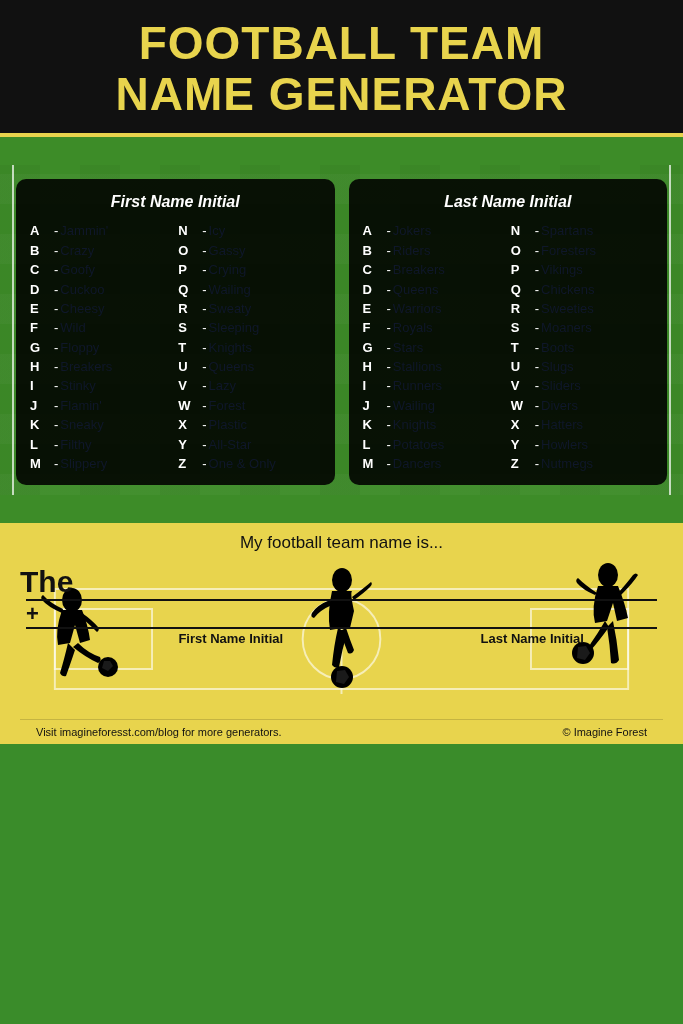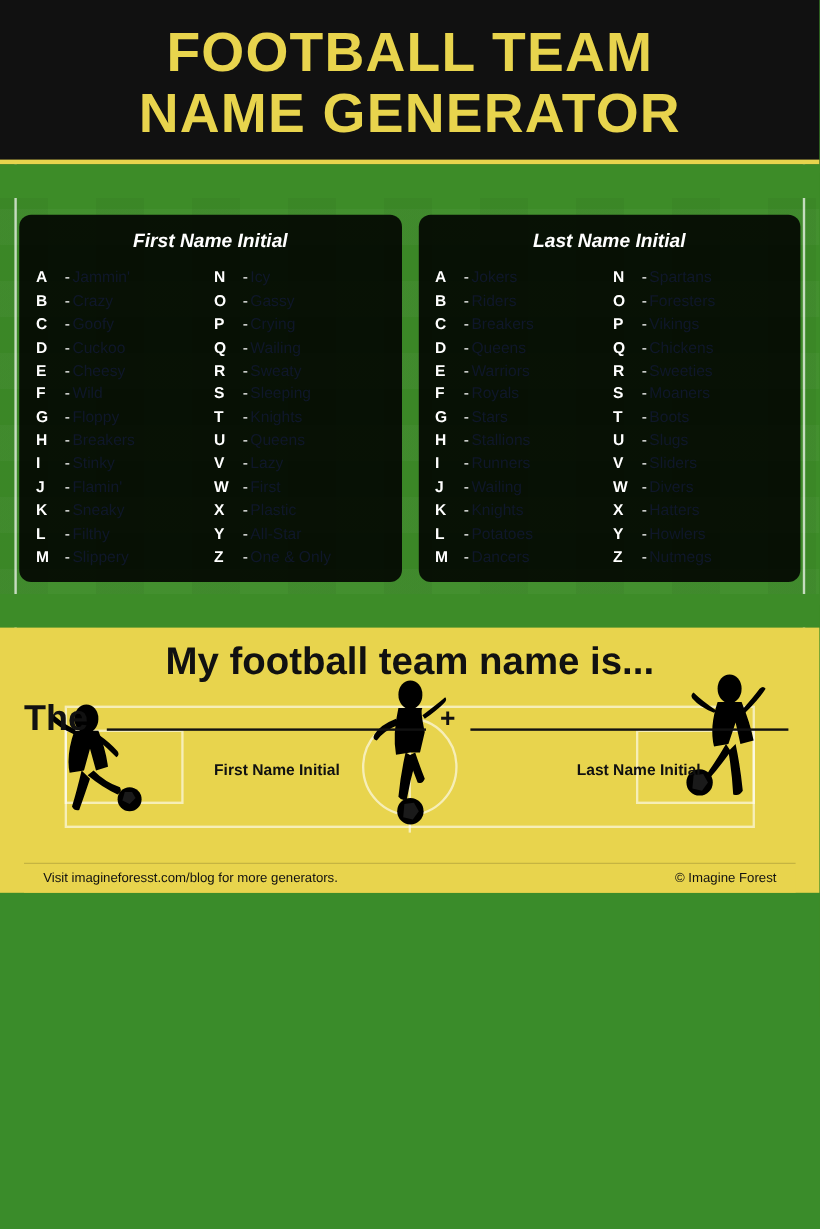--- a/index.html
+++ b/index.html
@@ -125,33 +125,33 @@
       flex: 1;
       display: flex;
       flex-direction: column;
       padding: 10px 20px 0;
       position: relative;
       overflow: hidden;
     }
 
     .my-team-title {
       text-align: center;
-      font-size: 32px;
-      font-weight: 700;
+      font-size: 17px;
+      font-weight: 400;
       color: #111;
       margin-bottom: 12px;
       font-family: Impact, Arial Black, sans-serif;
     }
 
     .team-name-row {
       display: flex;
-      align-items: center;
-      margin-bottom: 18px;
+      margin-bottom: 2px;
       position: relative;
       z-index: 2;
+      flex-direction: column;
     }
 
     .the-label {
       font-size: 30px;
       font-weight: 900;
       color: #111;
       margin-right: 10px;
       font-family: Impact, Arial Black, sans-serif;
     }
 
@@ -410,21 +410,21 @@
                 <span class="value">Queens</span>
               </div>
               <div class="table-item">
                 <span class="letter">V</span>
                 <span class="dash"> - </span>
                 <span class="value">Lazy</span>
               </div>
               <div class="table-item">
                 <span class="letter">W</span>
                 <span class="dash"> - </span>
-                <span class="value">First</span>
+                <span class="value">Forest</span>
               </div>
               <div class="table-item">
                 <span class="letter">X</span>
                 <span class="dash"> - </span>
                 <span class="value">Plastic</span>
               </div>
               <div class="table-item">
                 <span class="letter">Y</span>
                 <span class="dash"> - </span>
                 <span class="value">All-Star</span>

